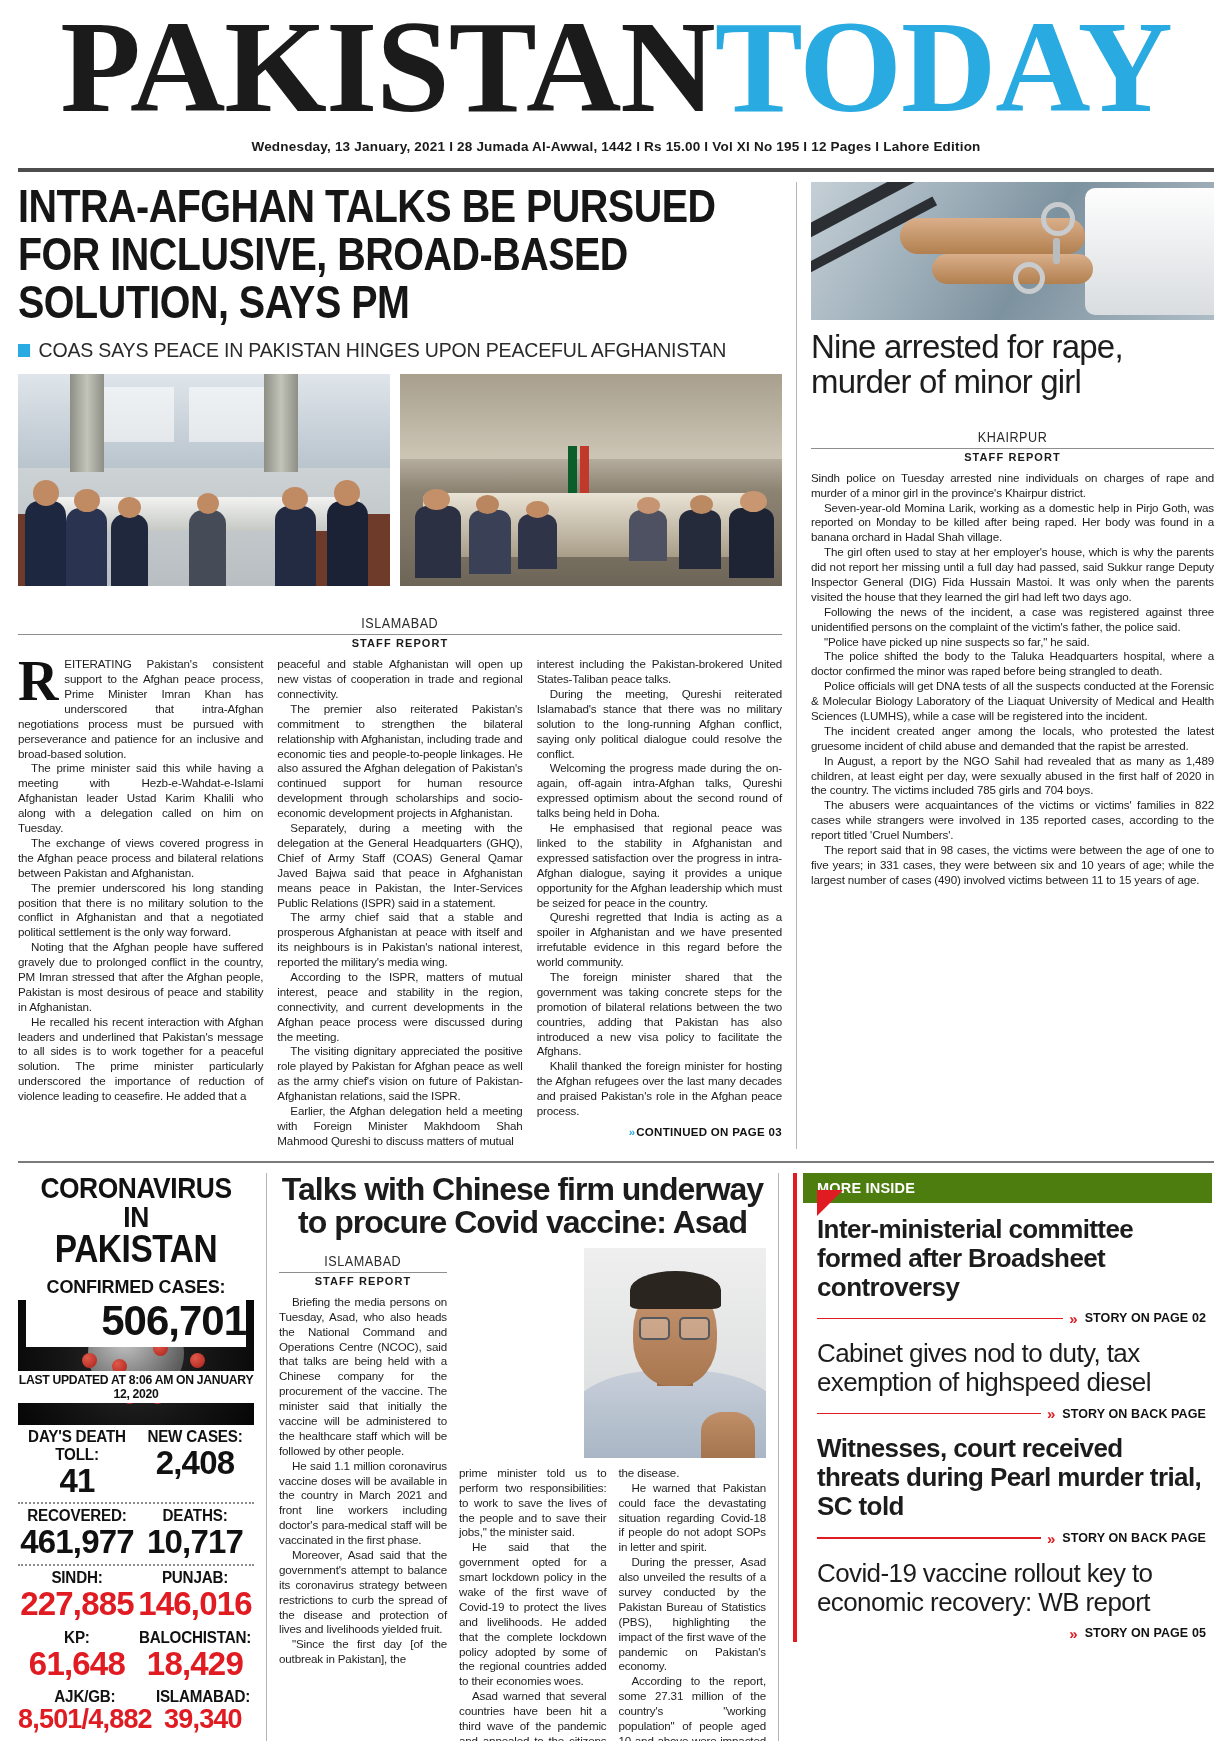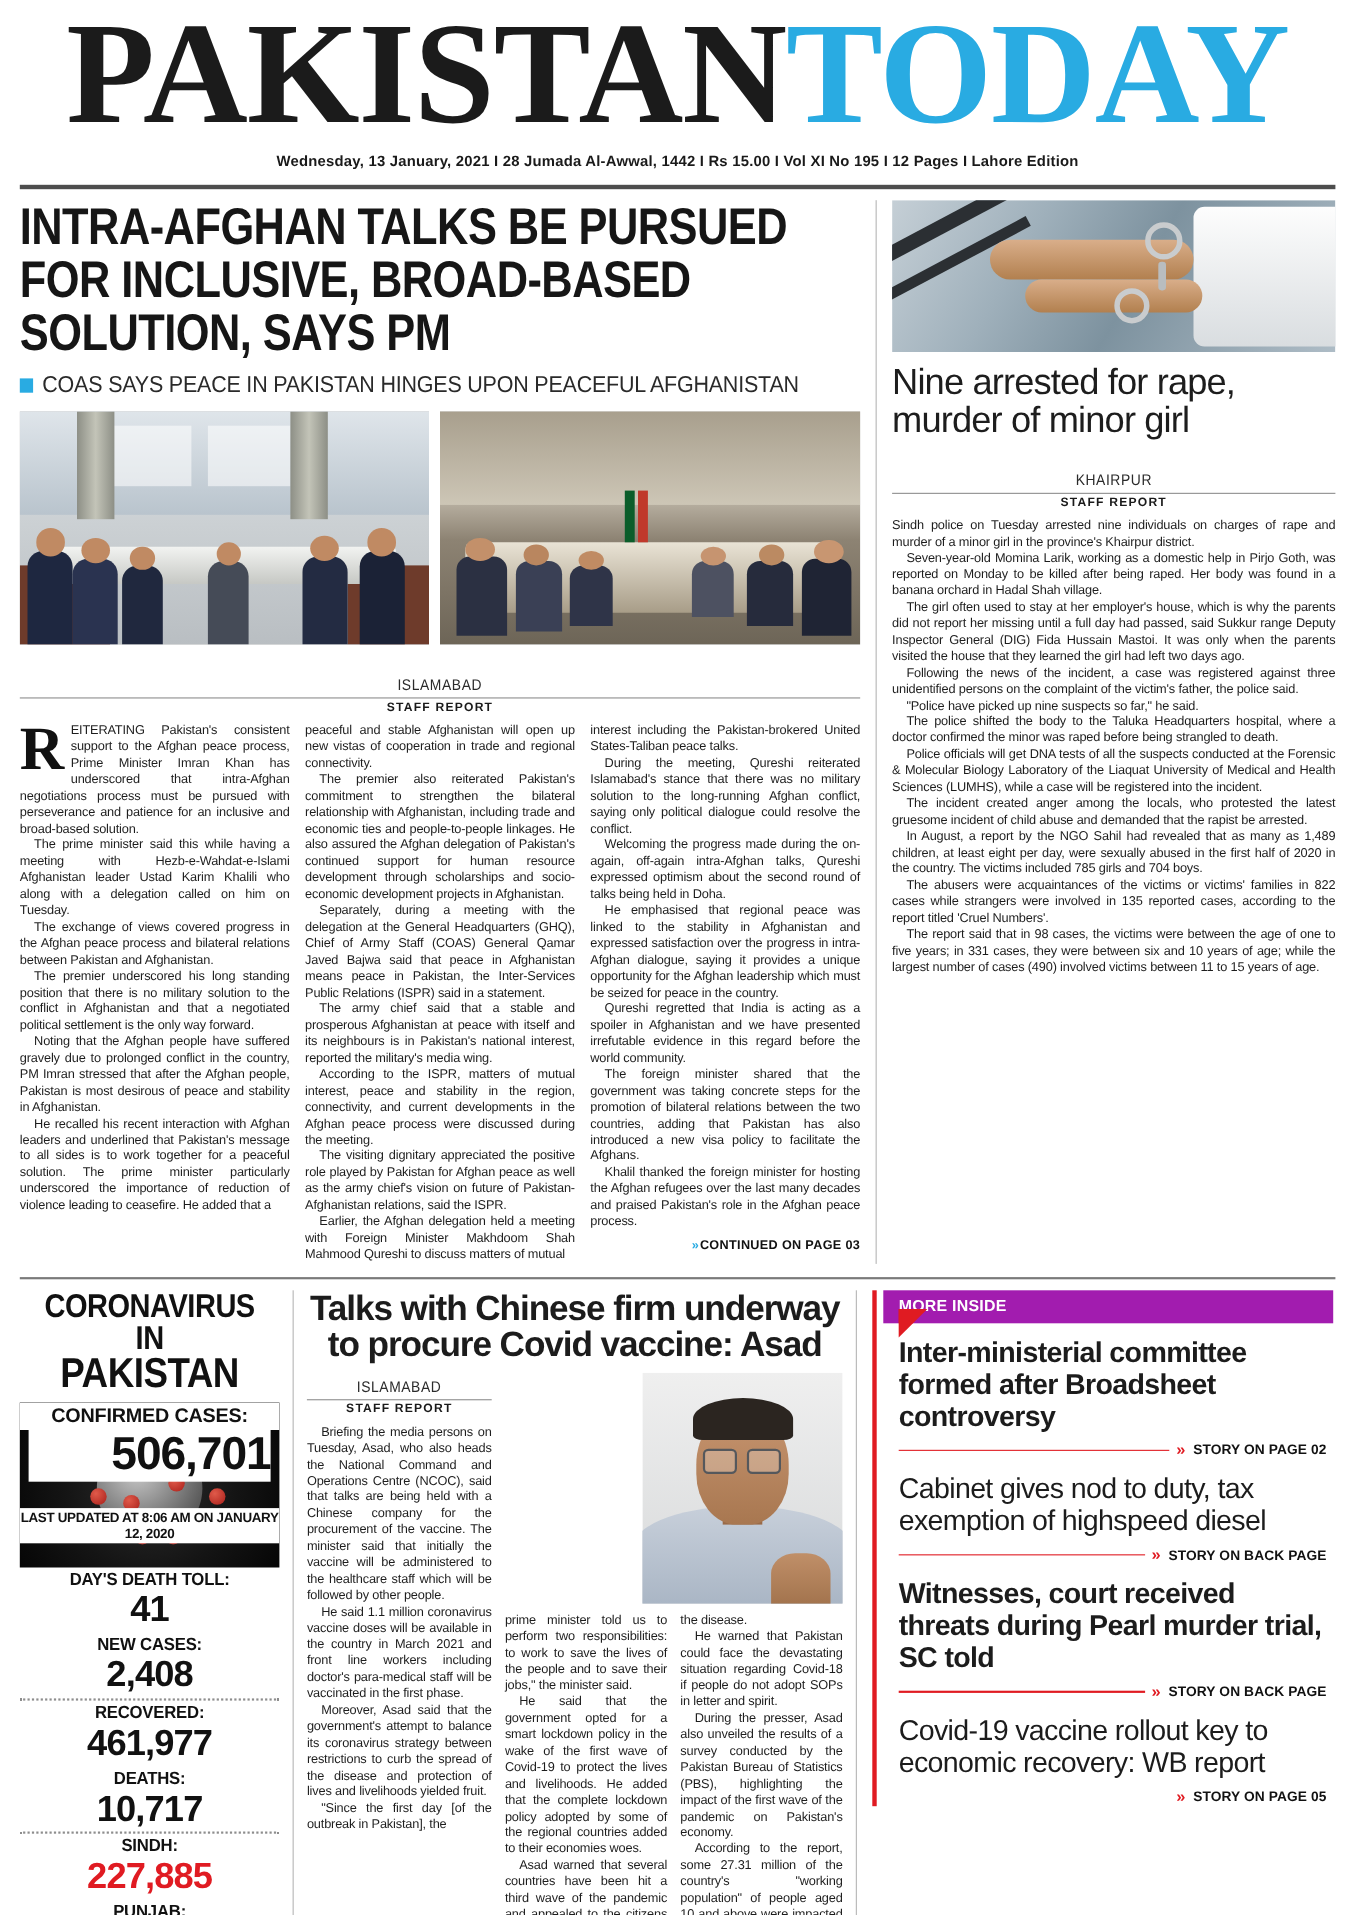--- a/index.html
+++ b/index.html
@@ -216,21 +216,21 @@
   }
   .confirmed-label { top: 0; font-size: 18px; padding: 2px 0; letter-spacing:-0.2px; }
   .confirmed-num {
     position:absolute; top: 22px; left: 8px; right: 8px; background: #fff;
     text-align:right; font-family: "Liberation Sans Narrow","Liberation Sans",sans-serif;
     font-weight: bold; font-size: 42px; letter-spacing: -1px; color: #111; padding: 0 0 2px 0;
   }
   .lastupd { bottom: 22px; font-size: 12.2px; padding: 2px 0; letter-spacing: -0.3px; }
 
   .stat-grid { }
-  .stat-row { display: flex; flex-direction: column; }
+  .stat-row { display: flex; }
   .stat-cell { flex: 1; text-align: center; padding: 3px 0 5px 0; }
   .stat-label {
     font-family: "Liberation Sans Narrow","Liberation Sans",sans-serif;
     font-weight: bold; font-size: 16px; color: #111; letter-spacing: -0.2px;
     display:block; transform: scaleX(0.95);
   }
   .stat-value {
     font-family: "Liberation Sans Narrow","Liberation Sans",sans-serif;
     font-weight: bold; font-size: 33px; color: #111; line-height: 1.02;
     letter-spacing: -0.8px; display:block;
@@ -242,21 +242,21 @@
   
   .mid-headline {
     font-size: 32px; line-height: 1.05; font-weight: bold; letter-spacing: -1px;
     text-align: center; color: #1c1c1c;
   }
 
   
   .more-inside-wrap { position: relative; padding-left: 10px; }
   .mi-leftbar { position:absolute; left:0; top:0; bottom:0; width:4px; background:#E01B22; }
   .mi-banner {
-    background: #a21caf; color: #fff; font-weight: bold; font-size: 14.5px;
+    background: #4d7c0f; color: #fff; font-weight: bold; font-size: 14.5px;
     letter-spacing: 0.2px; padding: 7px 0 7px 14px; position: relative;
     font-family: "Liberation Sans Narrow","Liberation Sans",sans-serif;
   }
   .mi-notch {
     position: absolute; left: 14px; bottom: -13px;
     width: 0; height: 0; border-left: 13px solid #E01B22;
     border-right: 13px solid transparent; border-top: 13px solid #E01B22;
     border-bottom: 13px solid transparent;
   }
   .mi-item { padding: 12px 6px 0 14px; }

